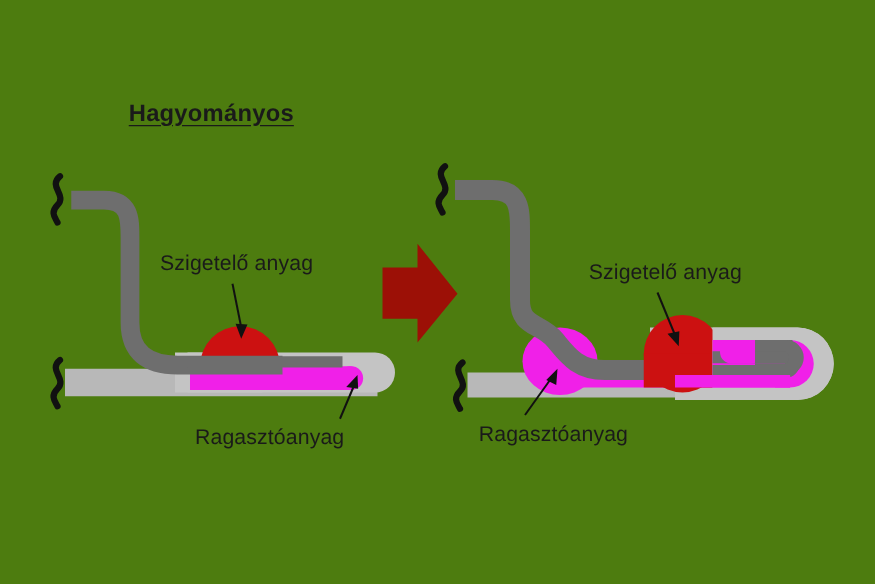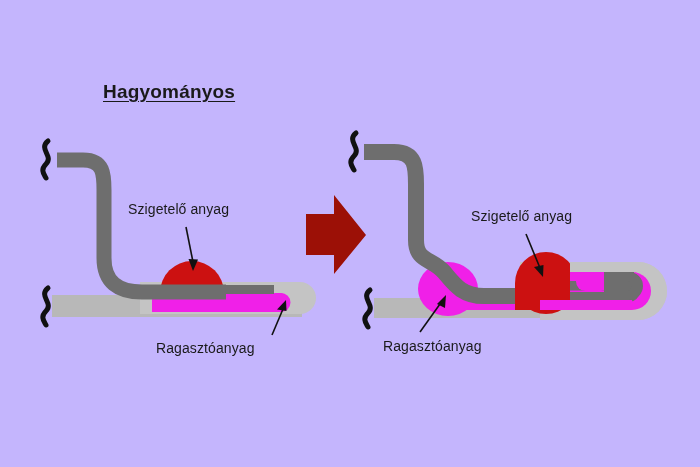--- a/index.html
+++ b/index.html
@@ -10,21 +10,21 @@
   body {
     width: 700px;
     height: 467px;
     overflow: hidden;
     font-family: "Liberation Sans", sans-serif;
   }
   #canvas {
     position: relative;
     width: 700px;
     height: 467px;
-    background: #c4b5fd;
+    background: #4d7c0f;
   }
   #diagram-svg {
     position: absolute;
     left: 0;
     top: 0;
     width: 700px;
     height: 467px;
     display: block;
   }
   .panel-title {
@@ -35,21 +35,21 @@
     text-decoration: underline;
     text-underline-offset: 3px;
     white-space: nowrap;
     letter-spacing: 0.2px;
   }
   #title-traditional { left: 103px; top: 81px; }
   #title-new { left: 495px; top: 81px; }
 
   .callout-label {
     position: absolute;
-    font-size: 14px;
+    font-size: 17px;
     color: #1a1a1a;
     white-space: nowrap;
     letter-spacing: 0.1px;
     text-align: right;
   }
   #label-insulation-left { left: 128px; top: 201px; }
   #label-adhesive-left   { left: 156px; top: 340px; }
   #label-insulation-right{ left: 471px; top: 208px; }
   #label-adhesive-right  { left: 383px; top: 338px; }
 </style>

